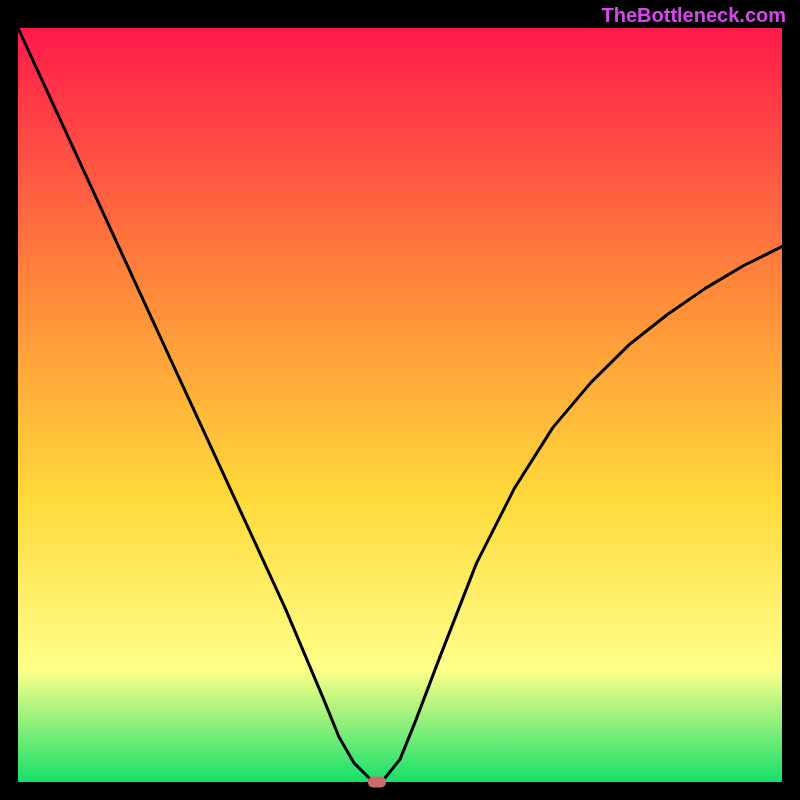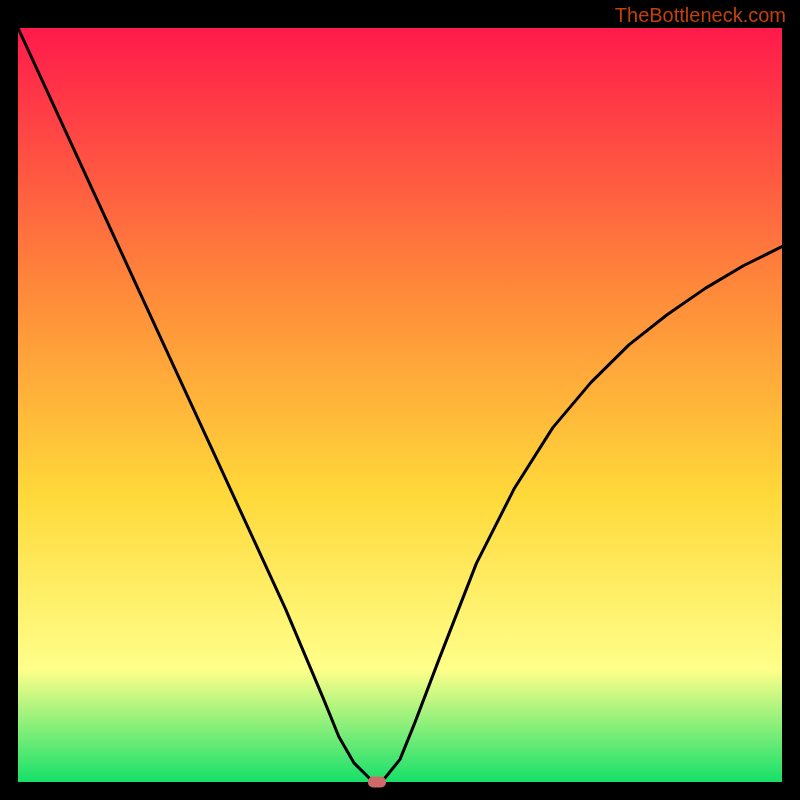--- a/index.html
+++ b/index.html
@@ -8,23 +8,23 @@
     width: 800px;
     height: 800px;
     background: #000;
     position: relative;
     font-family: Arial, sans-serif;
   }
   .watermark {
     position: absolute;
     top: 4px;
     right: 14px;
-    color: #c2410c;
+    color: #d946ef;
     font-size: 20px;
-    font-weight: 400;
+    font-weight: 700;
     z-index: 10;
   }
   .frame {
     position: absolute;
     left: 18px;
     top: 28px;
     width: 764px;
     height: 754px;
     background: #000;
   }

